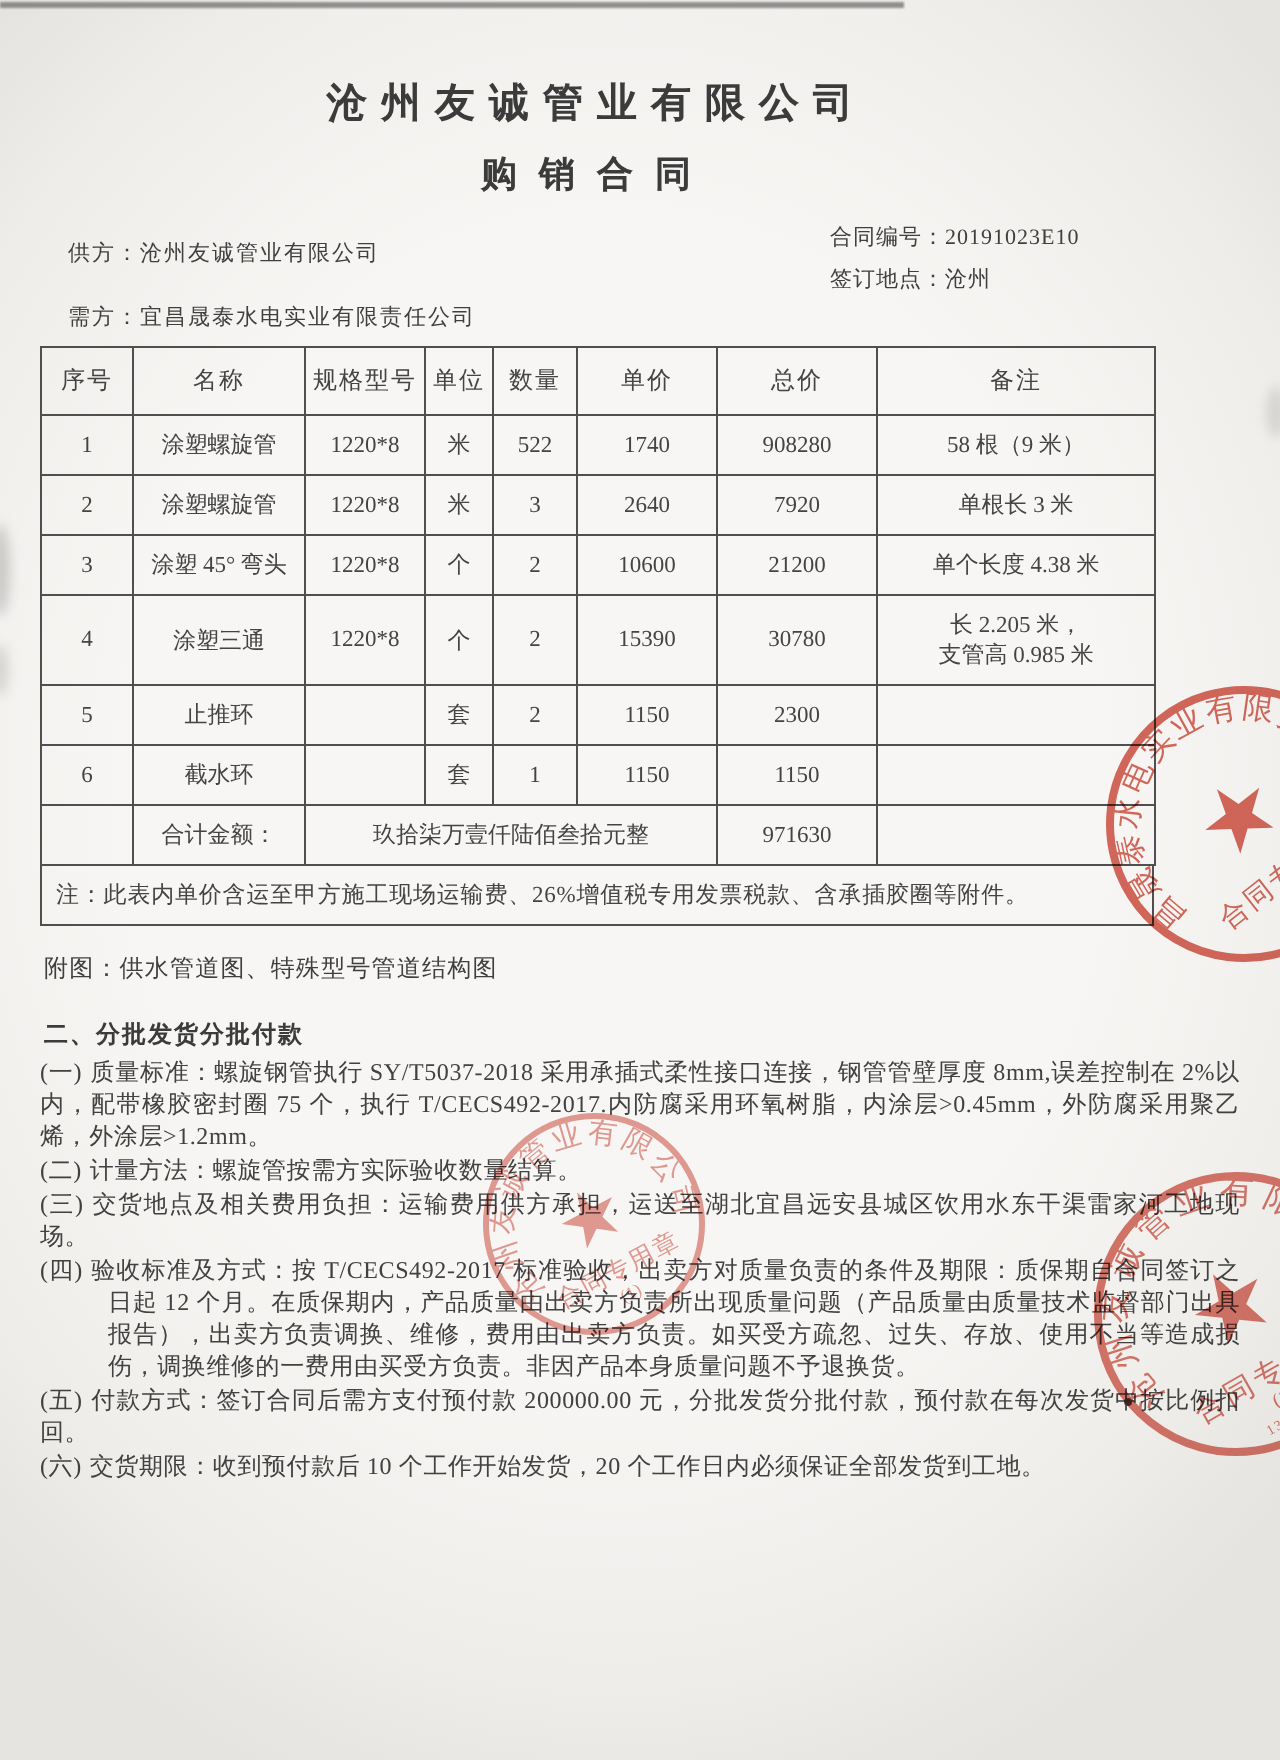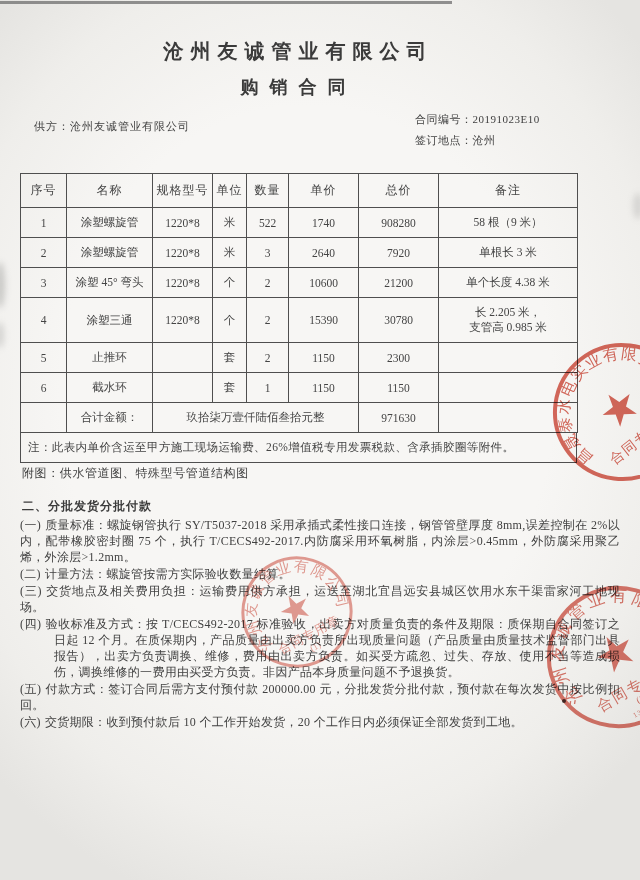--- a/index.html
+++ b/index.html
@@ -34,21 +34,21 @@
   table.items th, table.items td {
     border:1px solid #4f4f4f; text-align:center; vertical-align:middle;
     font-weight:normal; color:#444; padding:7px 2px; font-size:11.5px;
     white-space:pre-line; overflow:hidden;
   }
   table.items th { font-size:12px; padding:8px 2px; letter-spacing:1px; }
   .note-box {
     width:541px; border:1px solid #4f4f4f; margin-top:-1px;
     padding:7px 7px; font-size:11.5px; letter-spacing:.4px; color:#444;
   }
-  .attach { font-size:12px; letter-spacing:.6px; margin:2px 0 0 2px; }
+  .attach { font-size:12px; letter-spacing:.6px; margin:13px 0 0 2px; }
   .sec2 { margin:16px 0 2px 2px; }
   .clauses { margin-top:2px; }
   .clauses p.clause { margin:0 0 1px 0; font-size:12px; line-height:16px; letter-spacing:.3px; color:#414141; text-align:justify; }
   .clauses p.clause.hang { padding-left:34px; text-indent:-34px; }
   .clabel { margin-right:4px; }
 
   svg.stamp { position:absolute; mix-blend-mode:multiply; pointer-events:none; }
   .stamp text { font-family:"Liberation Serif","DejaVu Serif",serif; }
   #stamp-seller-center { left:232px; top:547px; opacity:.52; }
   #stamp-buyer { left:542px; top:332px; opacity:.80; }
@@ -66,20 +66,21 @@
   <div class="artifact dot"></div>
 
   <div class="doc">
     <div class="titles">
       <h1 class="company">沧州友诚管业有限公司</h1>
       <h2 class="doctitle">购销合同</h2>
     </div>
 
     <div class="info">
       <div class="party-supplier"><span>供方：</span><span>沧州友诚管业有限公司</span></div>
+      <div class="party-buyer"><span>需方：</span><span>宜昌晟泰水电实业有限责任公司</span></div>
       <div class="meta">
         <div><span>合同编号：</span><span>20191023E10</span></div>
         <div><span>签订地点：</span><span>沧州</span></div>
       </div>
     </div>
 
 
     <table class="items">
       <colgroup>
         <col style="width:46px">

